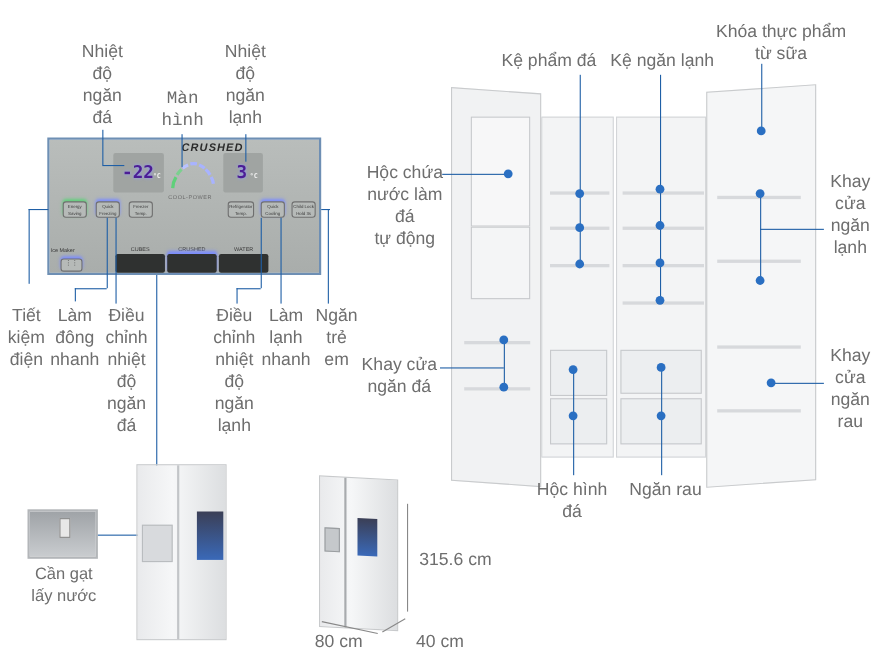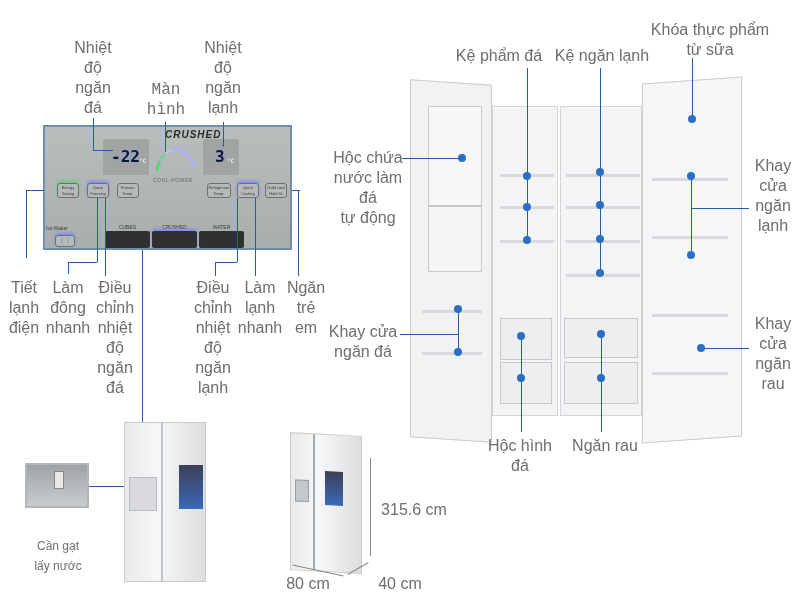--- a/index.html
+++ b/index.html
@@ -7,21 +7,21 @@
          font-family:"Liberation Sans", sans-serif; color:#6b6b6b; }
   .lbl { position:absolute; font-size:16px; line-height:20px; text-align:center; color:#6e6e6e; white-space:pre-line; }
   .ln { position:absolute; background:#1f5fa6; }
   .dot { position:absolute; width:8px; height:8px; border-radius:50%; background:#2a6fc2; margin:-4px 0 0 -4px; }
 
   
   .panel { position:absolute; left:43px; top:125px; width:249px; height:125px;
            background:linear-gradient(180deg,#b9bdbb,#a9adab); border:2px solid #6e8fb4; }
   .brand { position:absolute; left:120px; top:2px; font-size:10px; font-weight:bold; font-style:italic; color:#2b2b2b; letter-spacing:1px; }
   .disp { position:absolute; top:12px; height:36px; background:#a0a4a2; border-radius:2px; }
-  .digit { position:absolute; color:#0f172a; font-family:"DejaVu Sans Mono", monospace; font-weight:bold; text-shadow:0 0 3px #8f9bff; }
+  .digit { position:absolute; color:#4c1d95; font-family:"DejaVu Sans Mono", monospace; font-weight:bold; text-shadow:0 0 3px #8f9bff; }
   .gauge { position:absolute; left:106px; top:14px; width:50px; height:32px; }
   .cool { position:absolute; left:108px; top:50px; font-size:5px; color:#6a6a6a; letter-spacing:0.5px; }
   .btn { position:absolute; height:15px; border:1px solid #6f6f6f; border-radius:3px; font-size:4px;
          color:#3a3a3a; text-align:center; line-height:6px; padding-top:1px; background:#b6bab8; }
   .glow { box-shadow:0 -2px 3px #7b8cff; }
   .glowg { box-shadow:0 -2px 3px #5fd07a; }
   .dispbtn { position:absolute; width:45px; height:17px; background:#2f3130; border-radius:2px; top:104px; }
   .dlab { position:absolute; top:97px; font-size:5px; color:#3a3a3a; width:45px; text-align:center; }
 
   
@@ -97,21 +97,21 @@
 <div class="ln" style="left:105px;top:198px;width:1px;height:78px;"></div>
 <div class="ln" style="left:142px;top:250px;width:1px;height:210px;"></div>
 <div class="ln" style="left:215px;top:262px;width:1px;height:14px;"></div>
 <div class="ln" style="left:215px;top:262px;width:22px;height:1px;"></div>
 <div class="ln" style="left:237px;top:198px;width:1px;height:64px;"></div>
 <div class="ln" style="left:255px;top:198px;width:1px;height:78px;"></div>
 <div class="ln" style="left:292px;top:190px;width:8px;height:1px;"></div>
 <div class="ln" style="left:298px;top:190px;width:1px;height:86px;"></div>
 
 <div class="lbl" style="left:2px;top:278px;width:44px;">Tiết
-lạnh
+kiệm
 điện</div>
 <div class="lbl" style="left:42px;top:278px;width:52px;">Làm
 đông
 nhanh</div>
 <div class="lbl" style="left:92px;top:278px;width:46px;">Điều
 chỉnh
 nhiệt
 độ
 ngăn
 đá</div>
@@ -125,21 +125,21 @@
 lạnh
 nhanh</div>
 <div class="lbl" style="left:284px;top:278px;width:44px;">Ngăn
 trẻ
 em</div>
 
 <div style="position:absolute;left:25px;top:463px;width:64px;height:45px;background:linear-gradient(180deg,#9fa3a7,#c9cccf);border:2px solid #b3b6b9;">
   <div style="position:absolute;left:27px;top:6px;width:10px;height:18px;background:#e8e8e8;border:1px solid #888;"></div>
 </div>
 <div class="ln" style="left:89px;top:486px;width:40px;height:1px;"></div>
-<div class="lbl" style="left:18px;top:536px;width:80px;font-size:12px;">Cần gạt
+<div class="lbl" style="left:18px;top:512px;width:80px;font-size:15px;">Cần gạt
 lấy nước</div>
 
 <div class="sfridge" style="left:124px;top:422px;width:82px;height:160px;">
   <div style="position:absolute;left:36px;top:0;width:2px;height:158px;background:#c2c5c8;"></div>
   <div style="position:absolute;left:4px;top:54px;width:28px;height:34px;background:#d8dadd;border:1px solid #b9bcbf;"></div>
   <div style="position:absolute;left:54px;top:42px;width:24px;height:44px;background:linear-gradient(180deg,#3b3f56,#3a69b8);"></div>
 </div>
 
 <div class="sfridge" style="left:290px;top:434px;width:72px;height:138px;transform:skewY(3deg);">
   <div style="position:absolute;left:22px;top:0;width:2px;height:136px;background:#a8abae;"></div>

